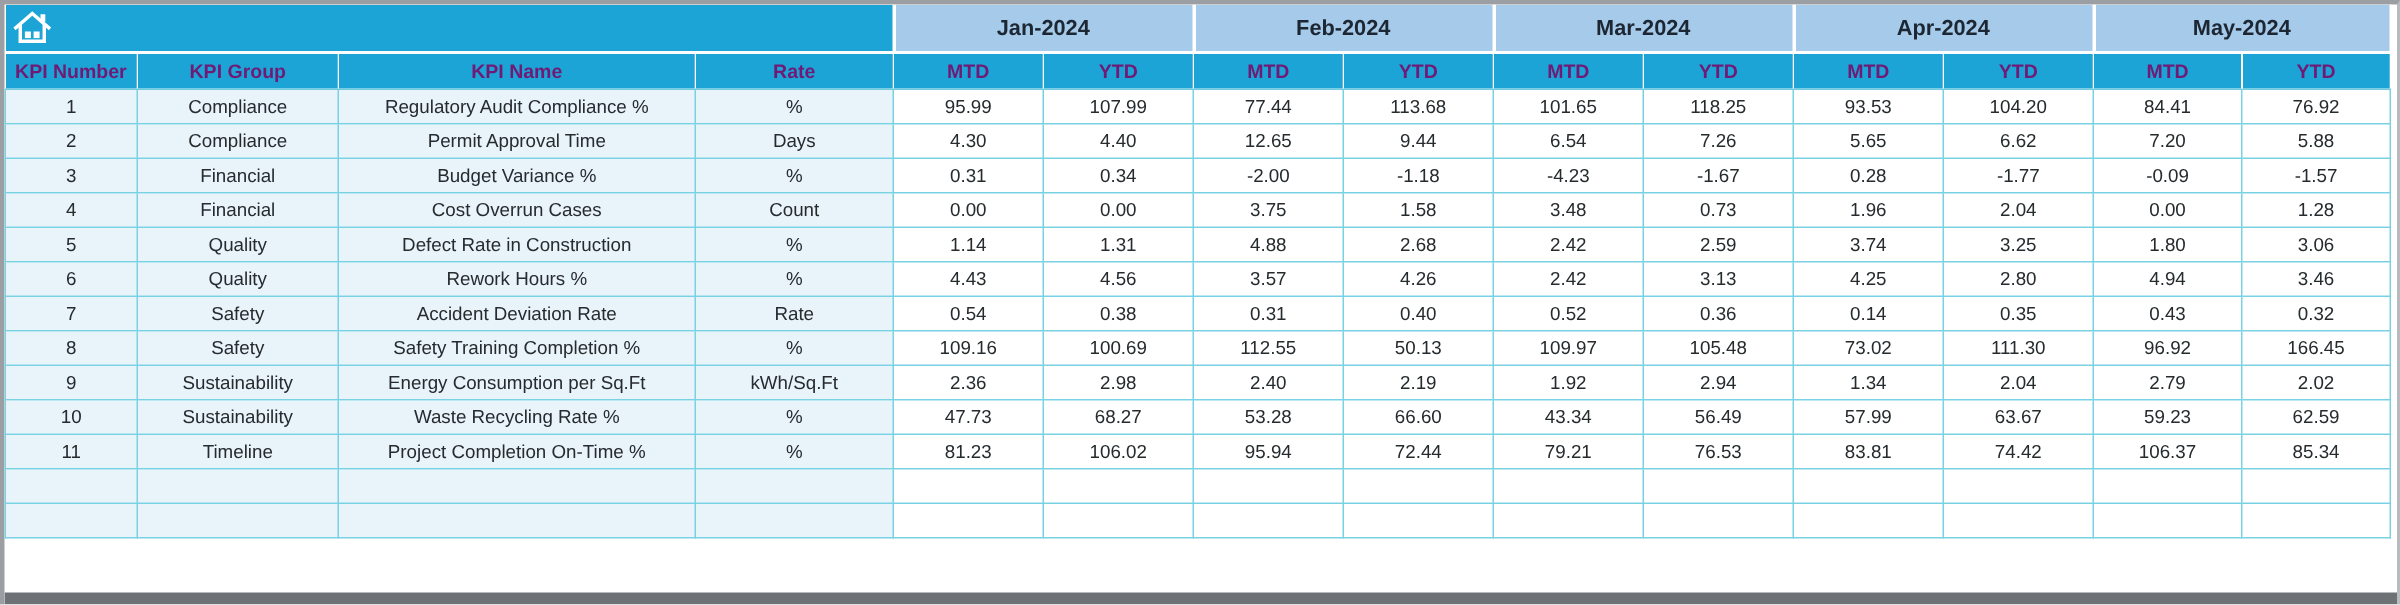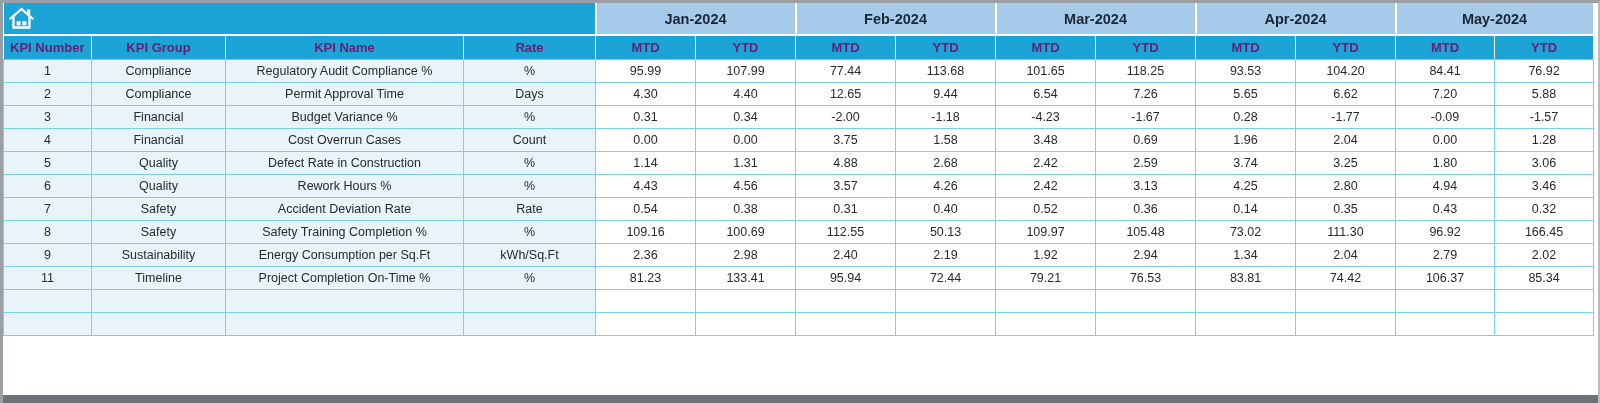--- a/index.html
+++ b/index.html
@@ -188,21 +188,21 @@
         <tr>
           <td class="left">4</td>
           <td class="left">Financial</td>
           <td class="left">Cost Overrun Cases</td>
           <td class="left">Count</td>
           <td class="val">0.00</td>
           <td class="val">0.00</td>
           <td class="val">3.75</td>
           <td class="val">1.58</td>
           <td class="val">3.48</td>
-          <td class="val">0.69</td>
+          <td class="val">0.73</td>
           <td class="val">1.96</td>
           <td class="val">2.04</td>
           <td class="val">0.00</td>
           <td class="val">1.28</td>
         </tr>
         <tr>
           <td class="left">5</td>
           <td class="left">Quality</td>
           <td class="left">Defect Rate in Construction</td>
           <td class="left">%</td>
@@ -275,26 +275,42 @@
           <td class="val">2.40</td>
           <td class="val">2.19</td>
           <td class="val">1.92</td>
           <td class="val">2.94</td>
           <td class="val">1.34</td>
           <td class="val">2.04</td>
           <td class="val">2.79</td>
           <td class="val">2.02</td>
         </tr>
         <tr>
+          <td class="left">10</td>
+          <td class="left">Sustainability</td>
+          <td class="left">Waste Recycling Rate %</td>
+          <td class="left">%</td>
+          <td class="val">47.73</td>
+          <td class="val">68.27</td>
+          <td class="val">53.28</td>
+          <td class="val">66.60</td>
+          <td class="val">43.34</td>
+          <td class="val">56.49</td>
+          <td class="val">57.99</td>
+          <td class="val">63.67</td>
+          <td class="val">59.23</td>
+          <td class="val">62.59</td>
+        </tr>
+        <tr>
           <td class="left">11</td>
           <td class="left">Timeline</td>
           <td class="left">Project Completion On-Time %</td>
           <td class="left">%</td>
           <td class="val">81.23</td>
-          <td class="val">133.41</td>
+          <td class="val">106.02</td>
           <td class="val">95.94</td>
           <td class="val">72.44</td>
           <td class="val">79.21</td>
           <td class="val">76.53</td>
           <td class="val">83.81</td>
           <td class="val">74.42</td>
           <td class="val">106.37</td>
           <td class="val">85.34</td>
         </tr>
         <tr>

